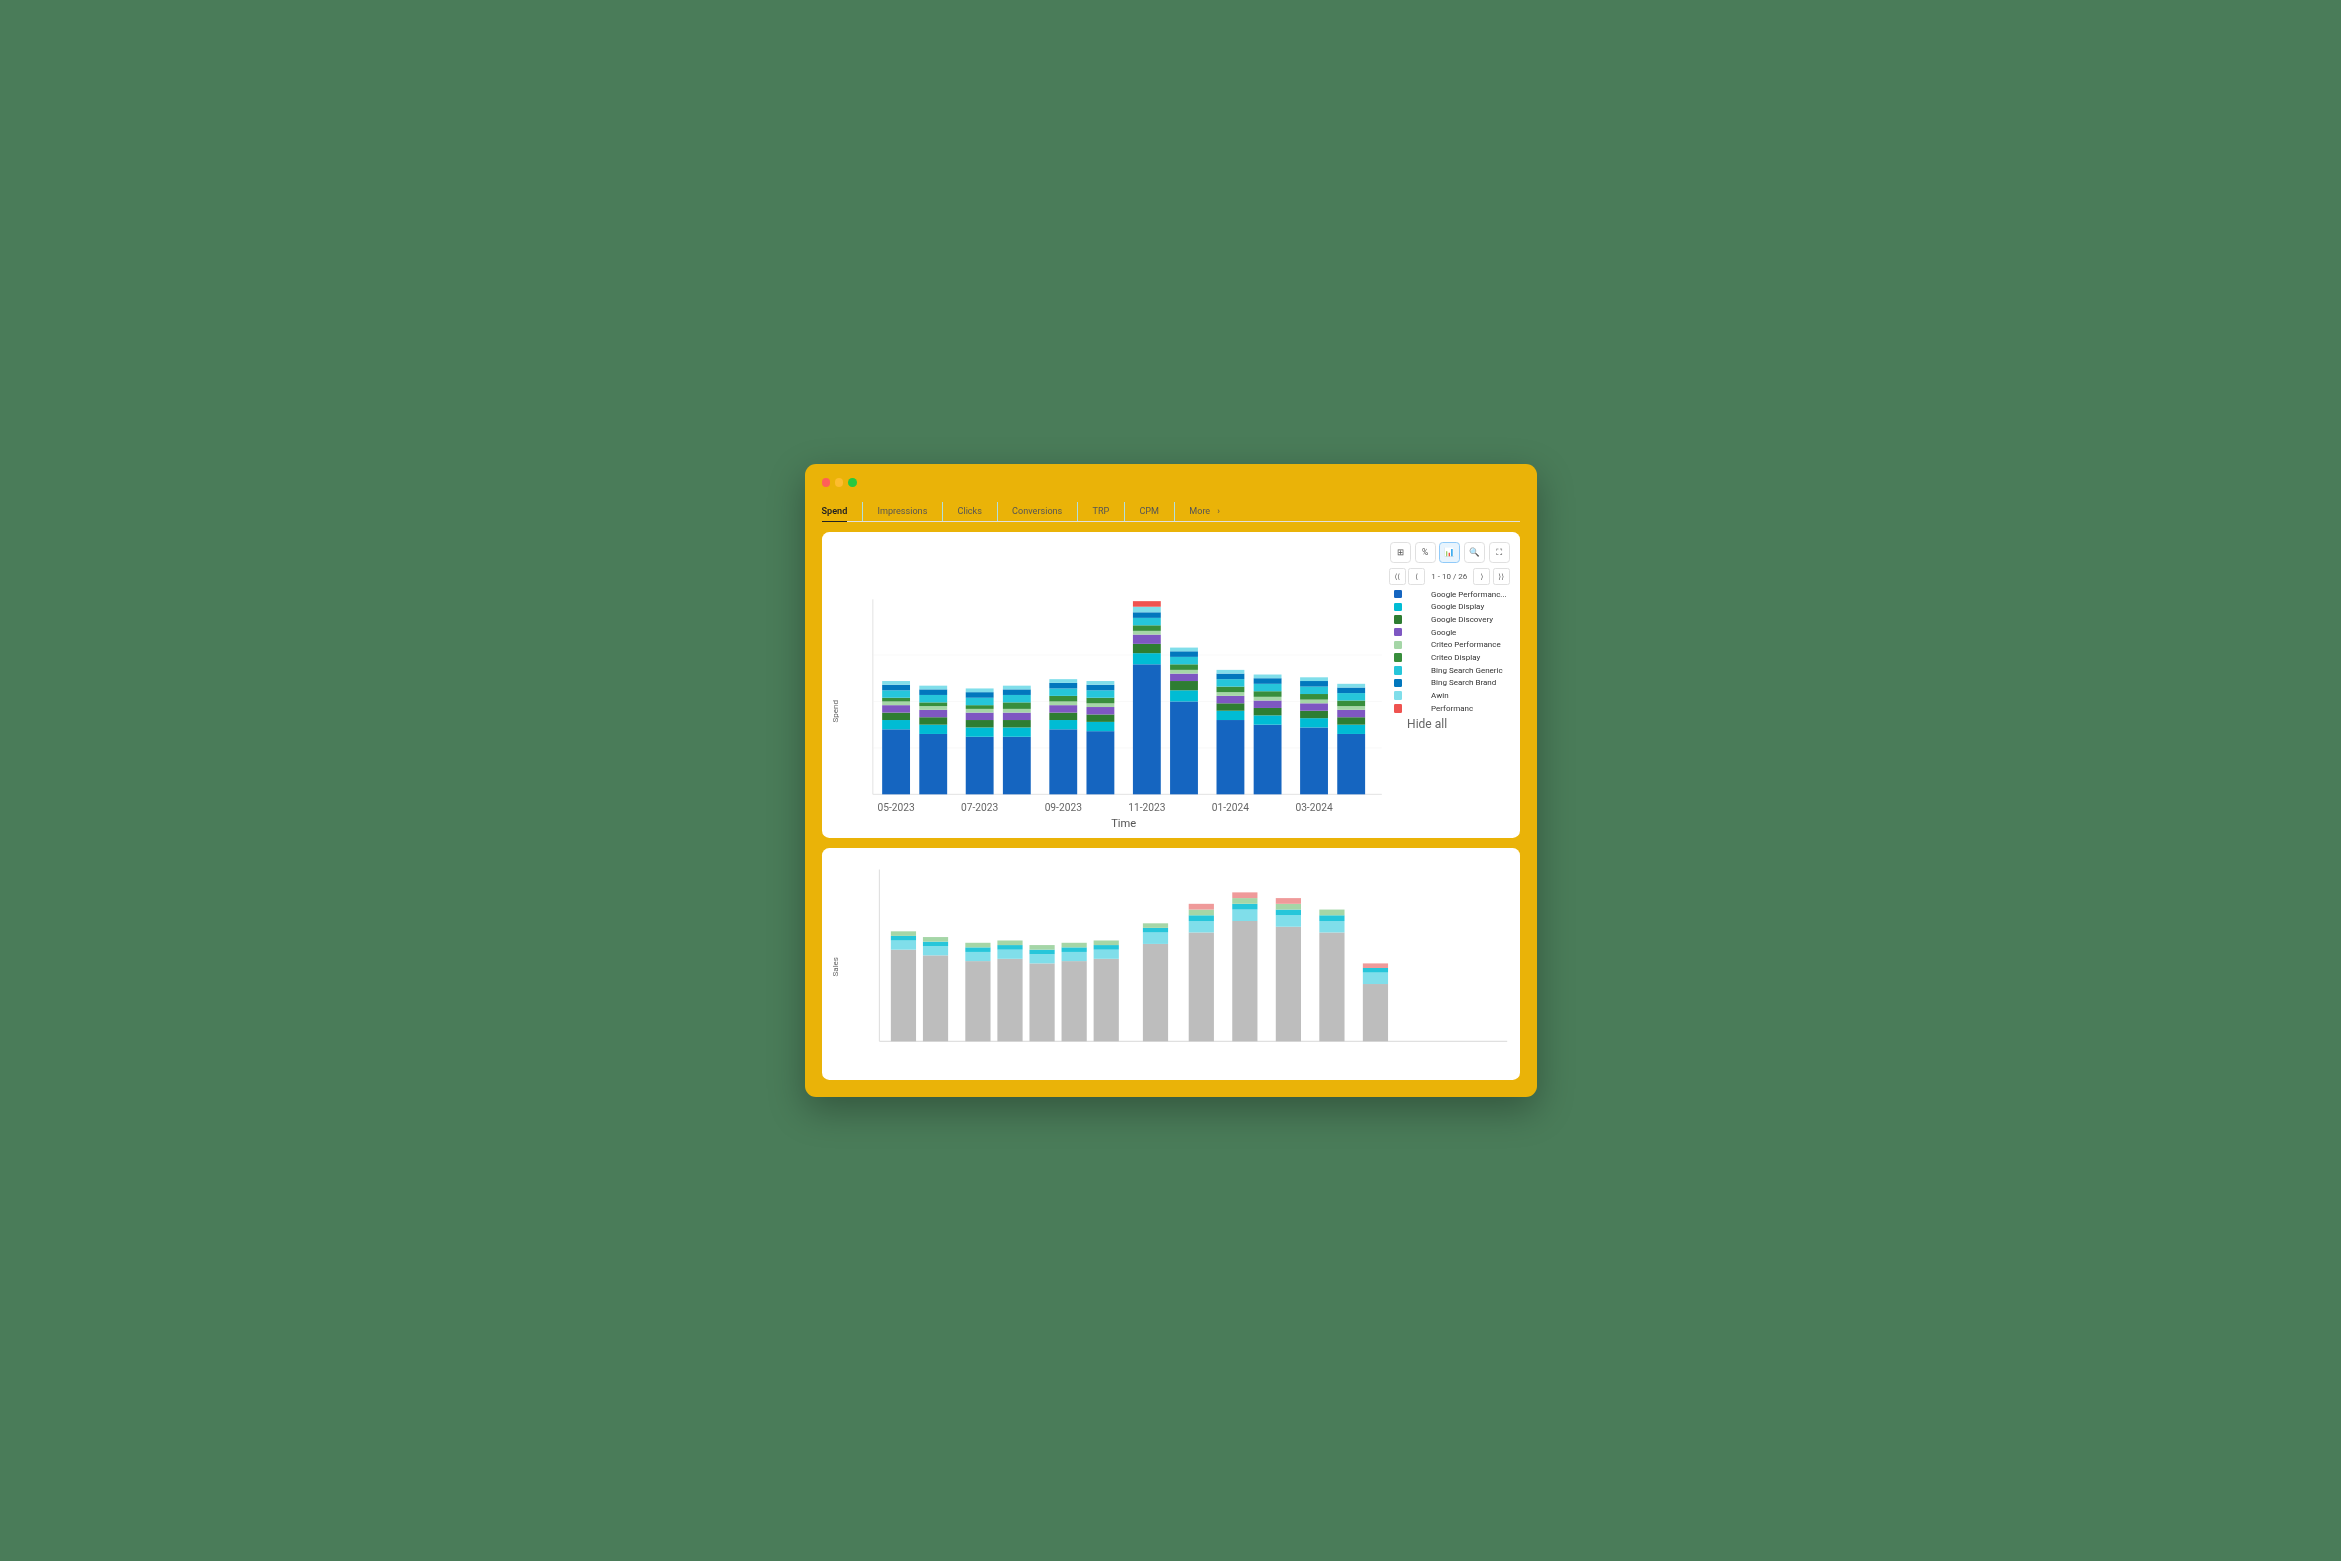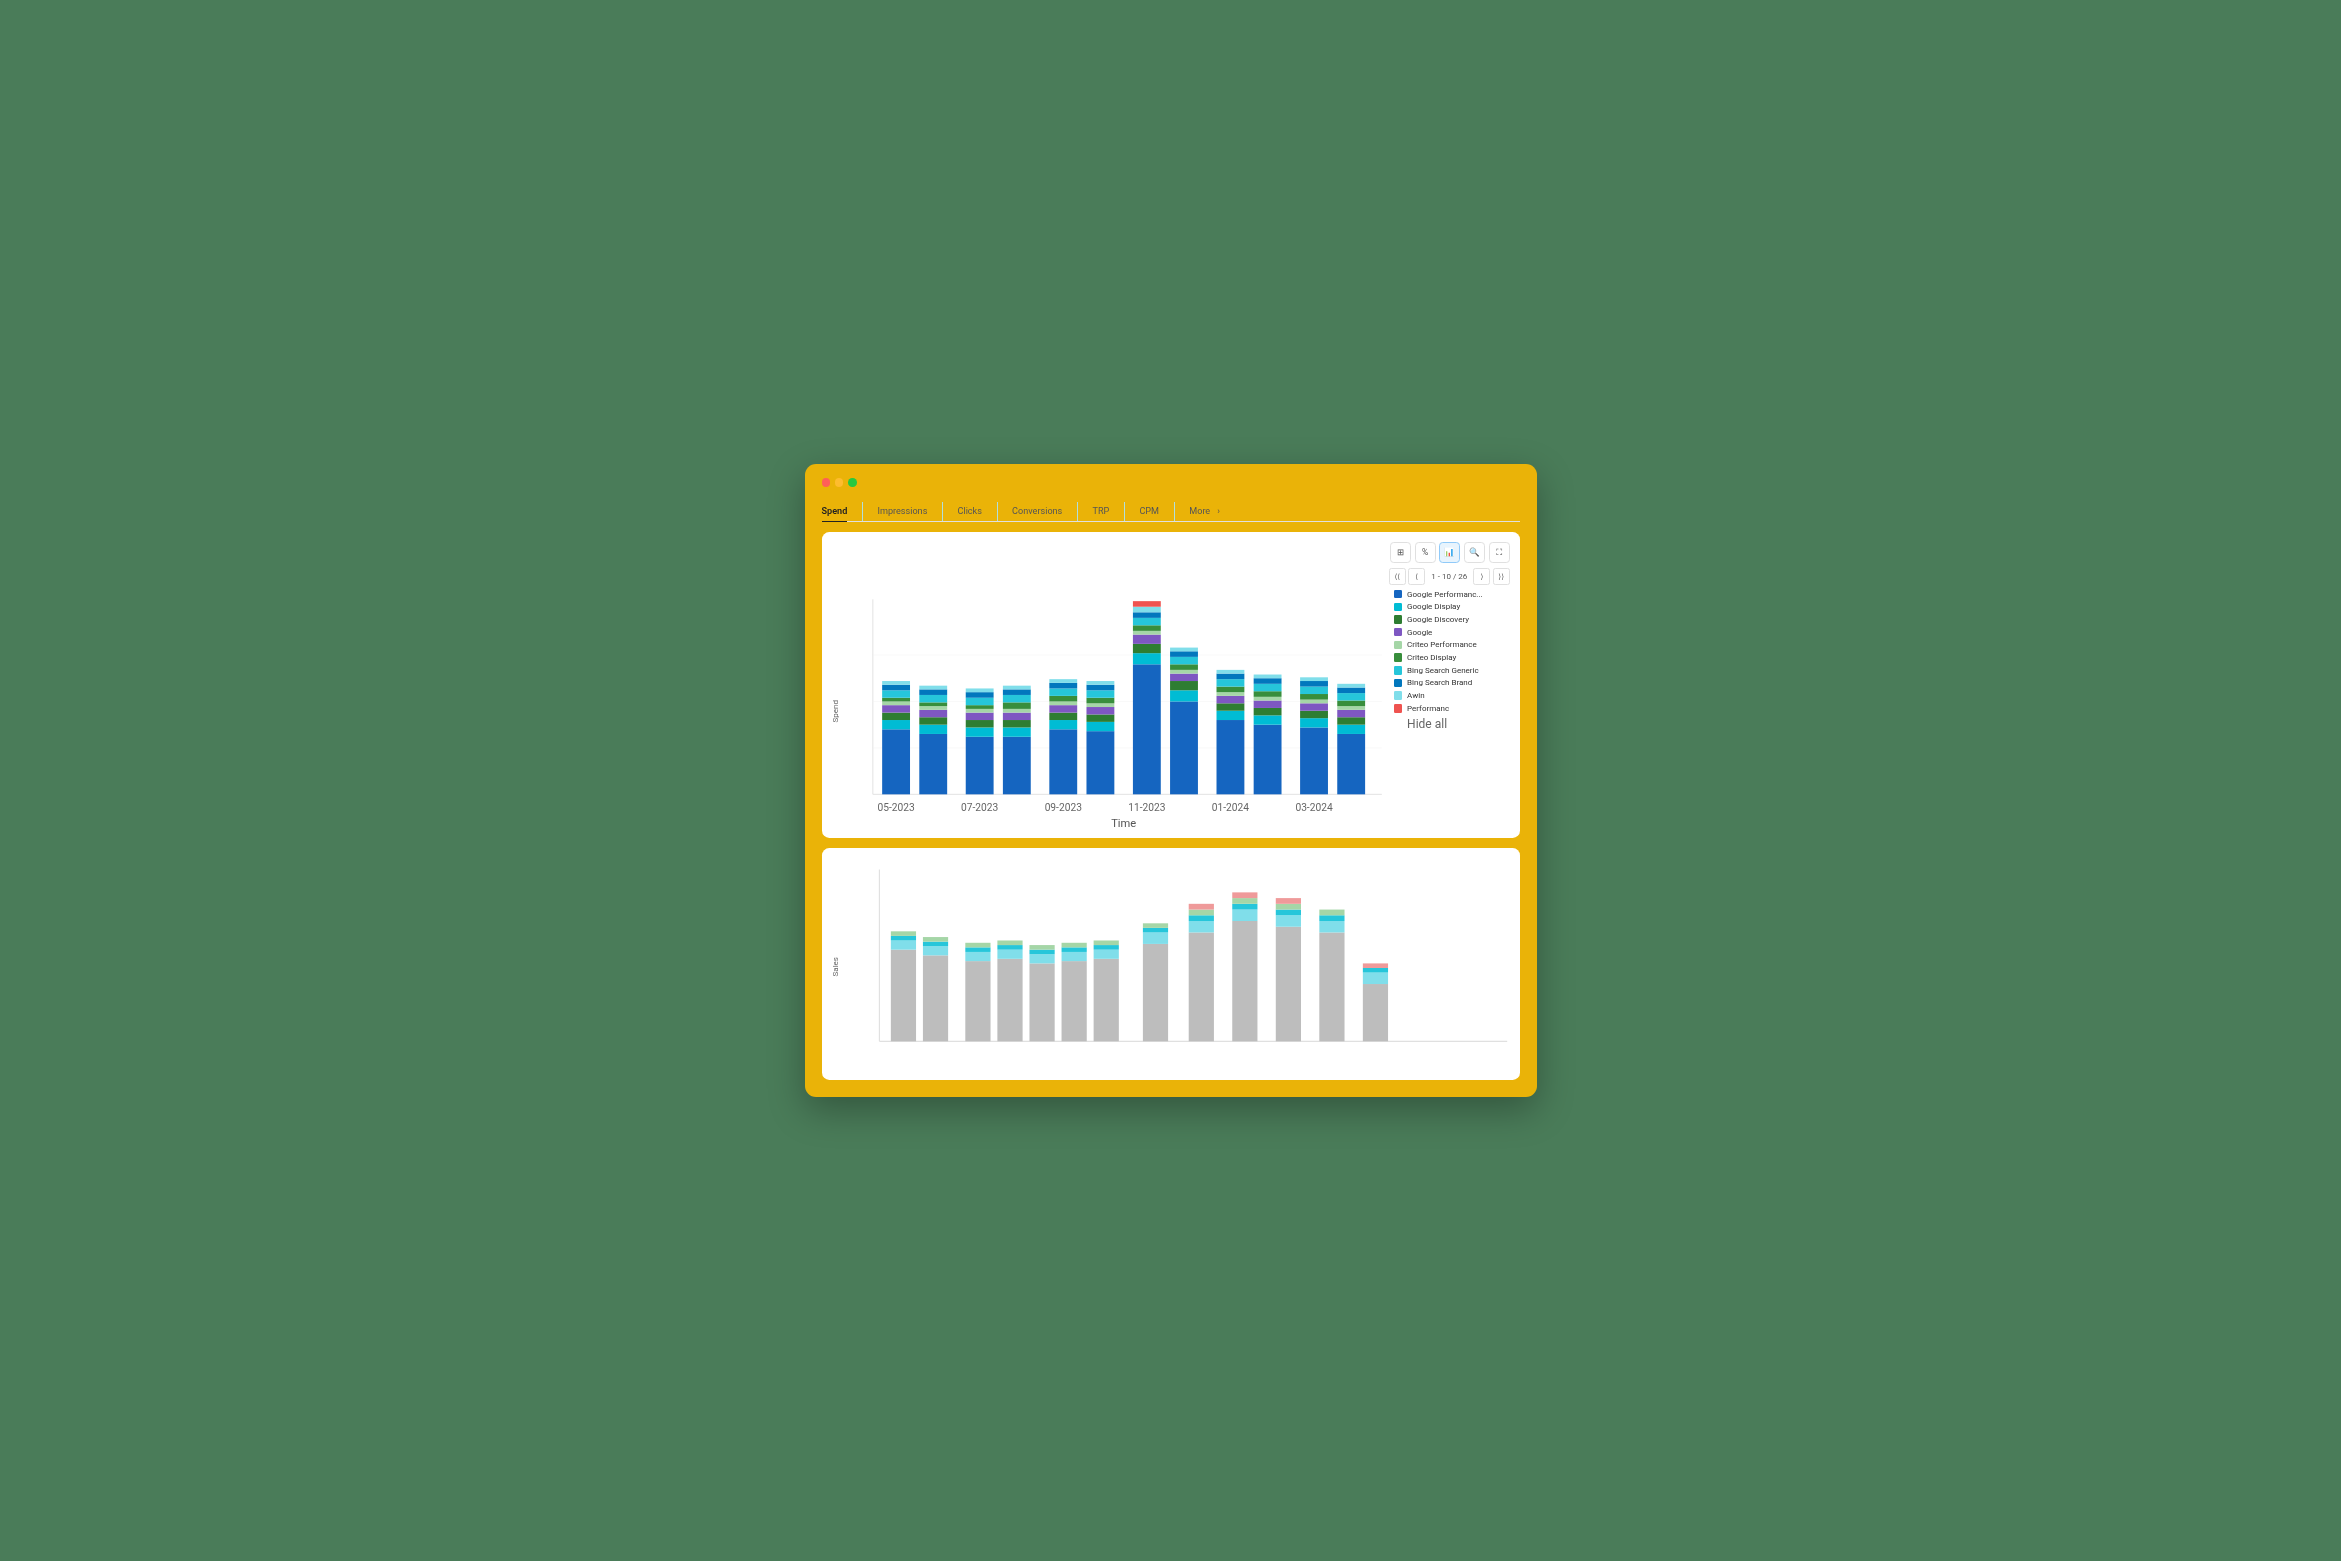--- a/index.html
+++ b/index.html
@@ -196,20 +196,21 @@
     }
     .legend-color {
       width: 8.5px;
       height: 8.5px;
       border-radius: 1.2px;
       flex-shrink: 0;
     }
     .legend-label {
       color: #333;
       font-size: 8px;
+      margin-left: 24px;
     }
     .legend-hide-all {
       color: #666;
       font-size: 12px;
       cursor: pointer;
       margin-top: 3px;
       padding-left: 13.4px;
     }
 
     

